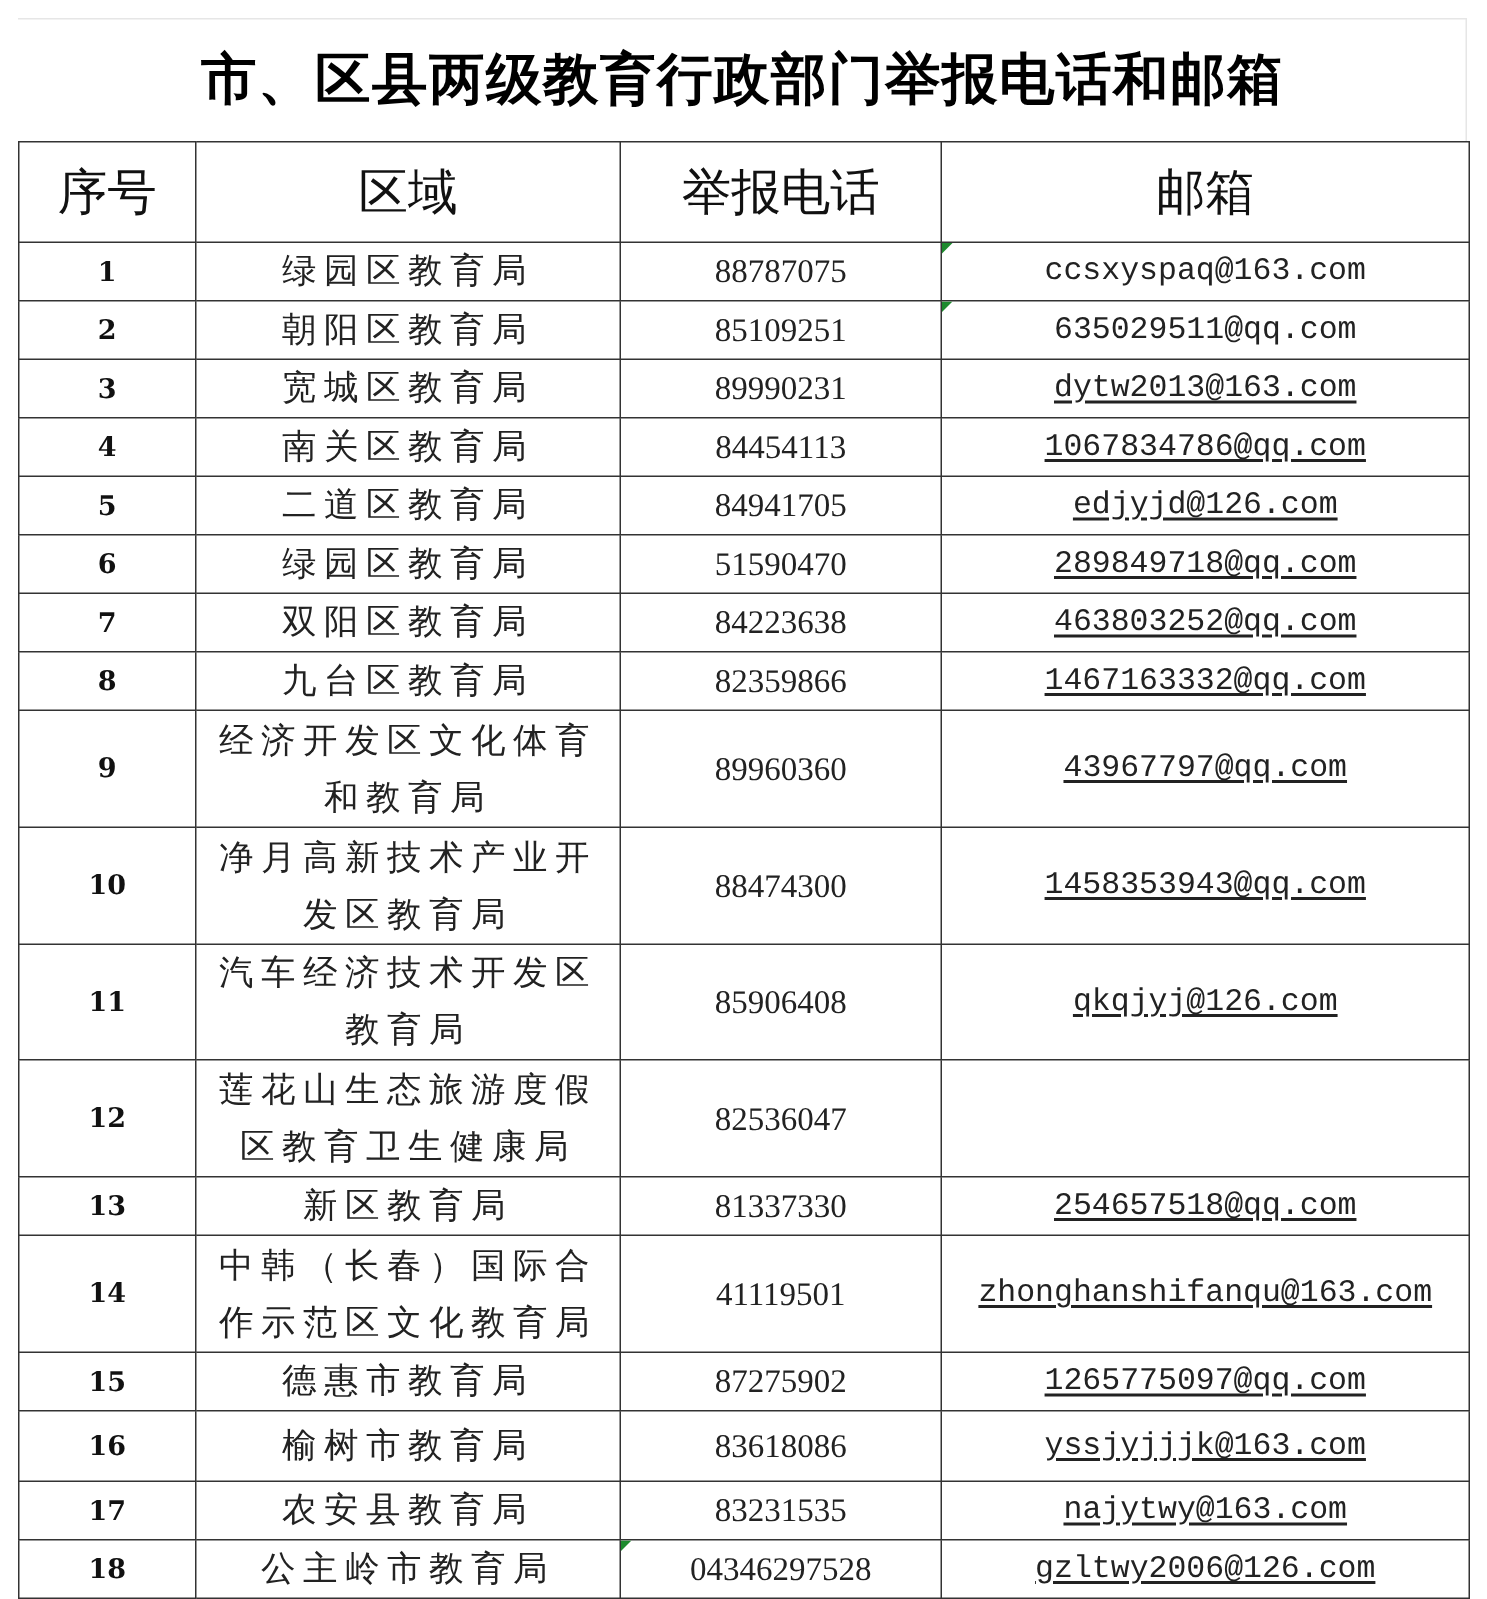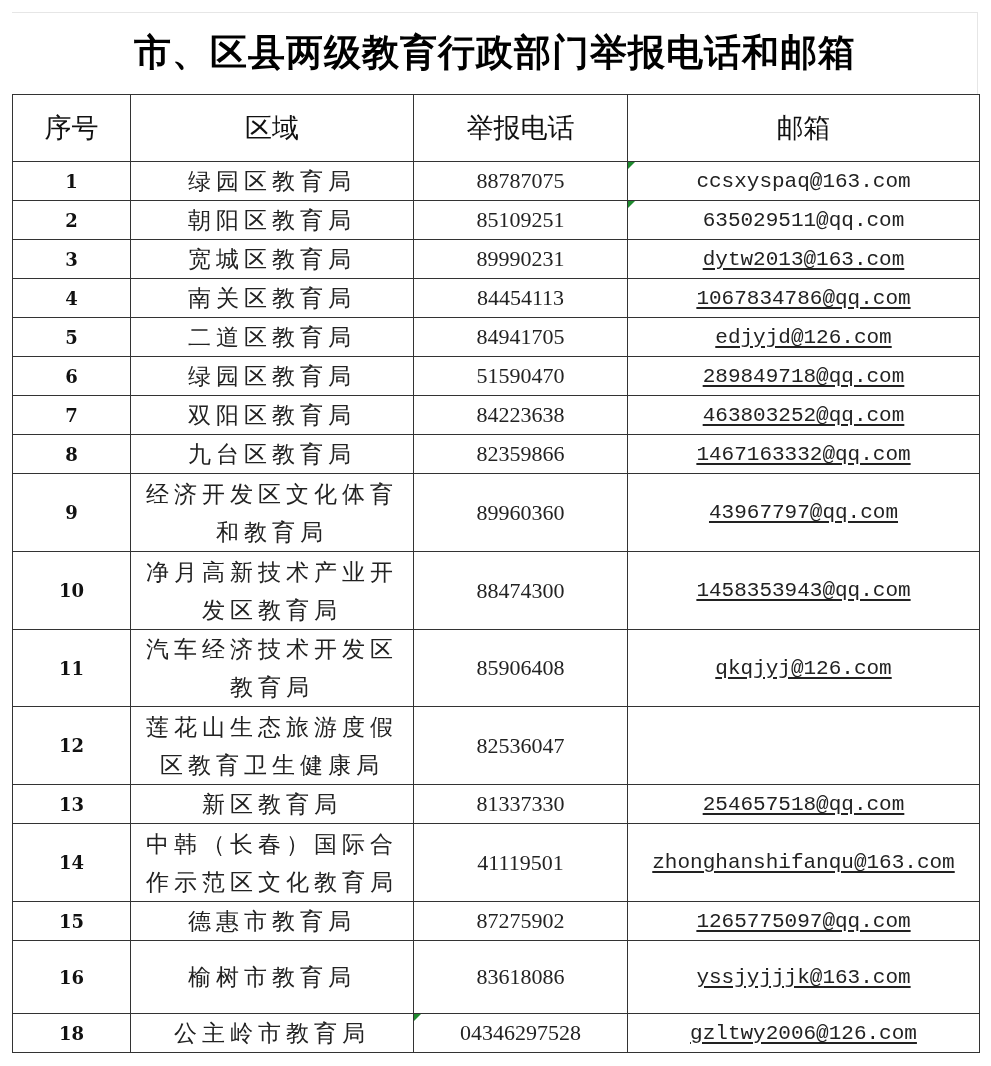--- a/index.html
+++ b/index.html
@@ -8,21 +8,21 @@
   .title-box { position:absolute; left:12px; top:12px; width:966px; height:82px;
                border-top:1px solid #e6e6e6; border-right:1px solid #e6e6e6; box-sizing:border-box; }
   .title { position:absolute; left:12px; top:12px; width:966px; height:82px;
            display:flex; align-items:center; justify-content:center;
            font-family:"DejaVu Sans","Liberation Sans",sans-serif; font-weight:bold;
            font-size:37px; letter-spacing:1px; color:#000; }
   table.grid { position:absolute; left:12px; top:94px; border-collapse:collapse;
                table-layout:fixed; width:967px; }
   table.grid td, table.grid th { border:1.5px solid #333; padding:0; text-align:center;
                vertical-align:middle; position:relative; overflow:hidden; }
-  th { font-family:Liberation Serif, serif; font-weight:normal; font-size:27px; height:66px; }
+  th { font-family:Liberation Serif, serif; font-weight:normal; font-size:33px; height:66px; }
   td.num { font-family:"DejaVu Serif","Liberation Serif",serif; font-weight:bold; font-size:18px; }
   td.region { font-family:"DejaVu Sans","Liberation Sans",sans-serif; font-size:23px; letter-spacing:5px; line-height:38px; color:#222; }
   td.phone { font-family:"Liberation Serif","DejaVu Serif",serif; font-size:22px; color:#222; }
   td.email { font-family:"Liberation Mono","DejaVu Sans Mono",monospace; font-size:21px; color:#222; }
   td.email span.u { text-decoration:underline; text-underline-offset:3px; }
   .flag { position:absolute; left:0; top:0; width:0; height:0;
           border-top:7px solid #1e8a2e; border-right:7px solid transparent; }
 </style>
 </head>
 <body>
@@ -131,23 +131,29 @@
         <td class="email"><span class="u">zhonghanshifanqu@163.com</span></td>
       </tr>
       <tr style="height: 39px;">
         <td class="num"><span>15</span></td>
         <td class="region" style="padding: 0px 6px;"><span>德惠市教育局</span></td>
         <td class="phone"><span>87275902</span></td>
         <td class="email"><span class="u">1265775097@qq.com</span></td>
       </tr>
       <tr style="height: 38px;">
         <td class="num"><span>16</span></td>
-        <td class="region" style="padding: 17px 6px; border-radius: 11px;"><span>榆树市教育局</span></td>
+        <td class="region" style="padding: 4px 6px; border-radius: 11px;"><span>榆树市教育局</span></td>
         <td class="phone"><span>83618086</span></td>
         <td class="email"><span class="u">yssjyjjjk@163.com</span></td>
+      </tr>
+      <tr style="height: 39px;">
+        <td class="num"><span>17</span></td>
+        <td class="region" style="padding: 0px 6px;"><span>农安县教育局</span></td>
+        <td class="phone"><span>83231535</span></td>
+        <td class="email"><span class="u">najytwy@163.com</span></td>
       </tr>
       <tr style="height: 38px;">
         <td class="num"><span>18</span></td>
         <td class="region" style="padding: 0px 6px; border-radius: 16px;"><span>公主岭市教育局</span></td>
         <td class="phone"><span>04346297528</span><div class="flag"></div></td>
         <td class="email"><span class="u">gzltwy2006@126.com</span></td>
       </tr>
     </tbody>
 </table>
 

